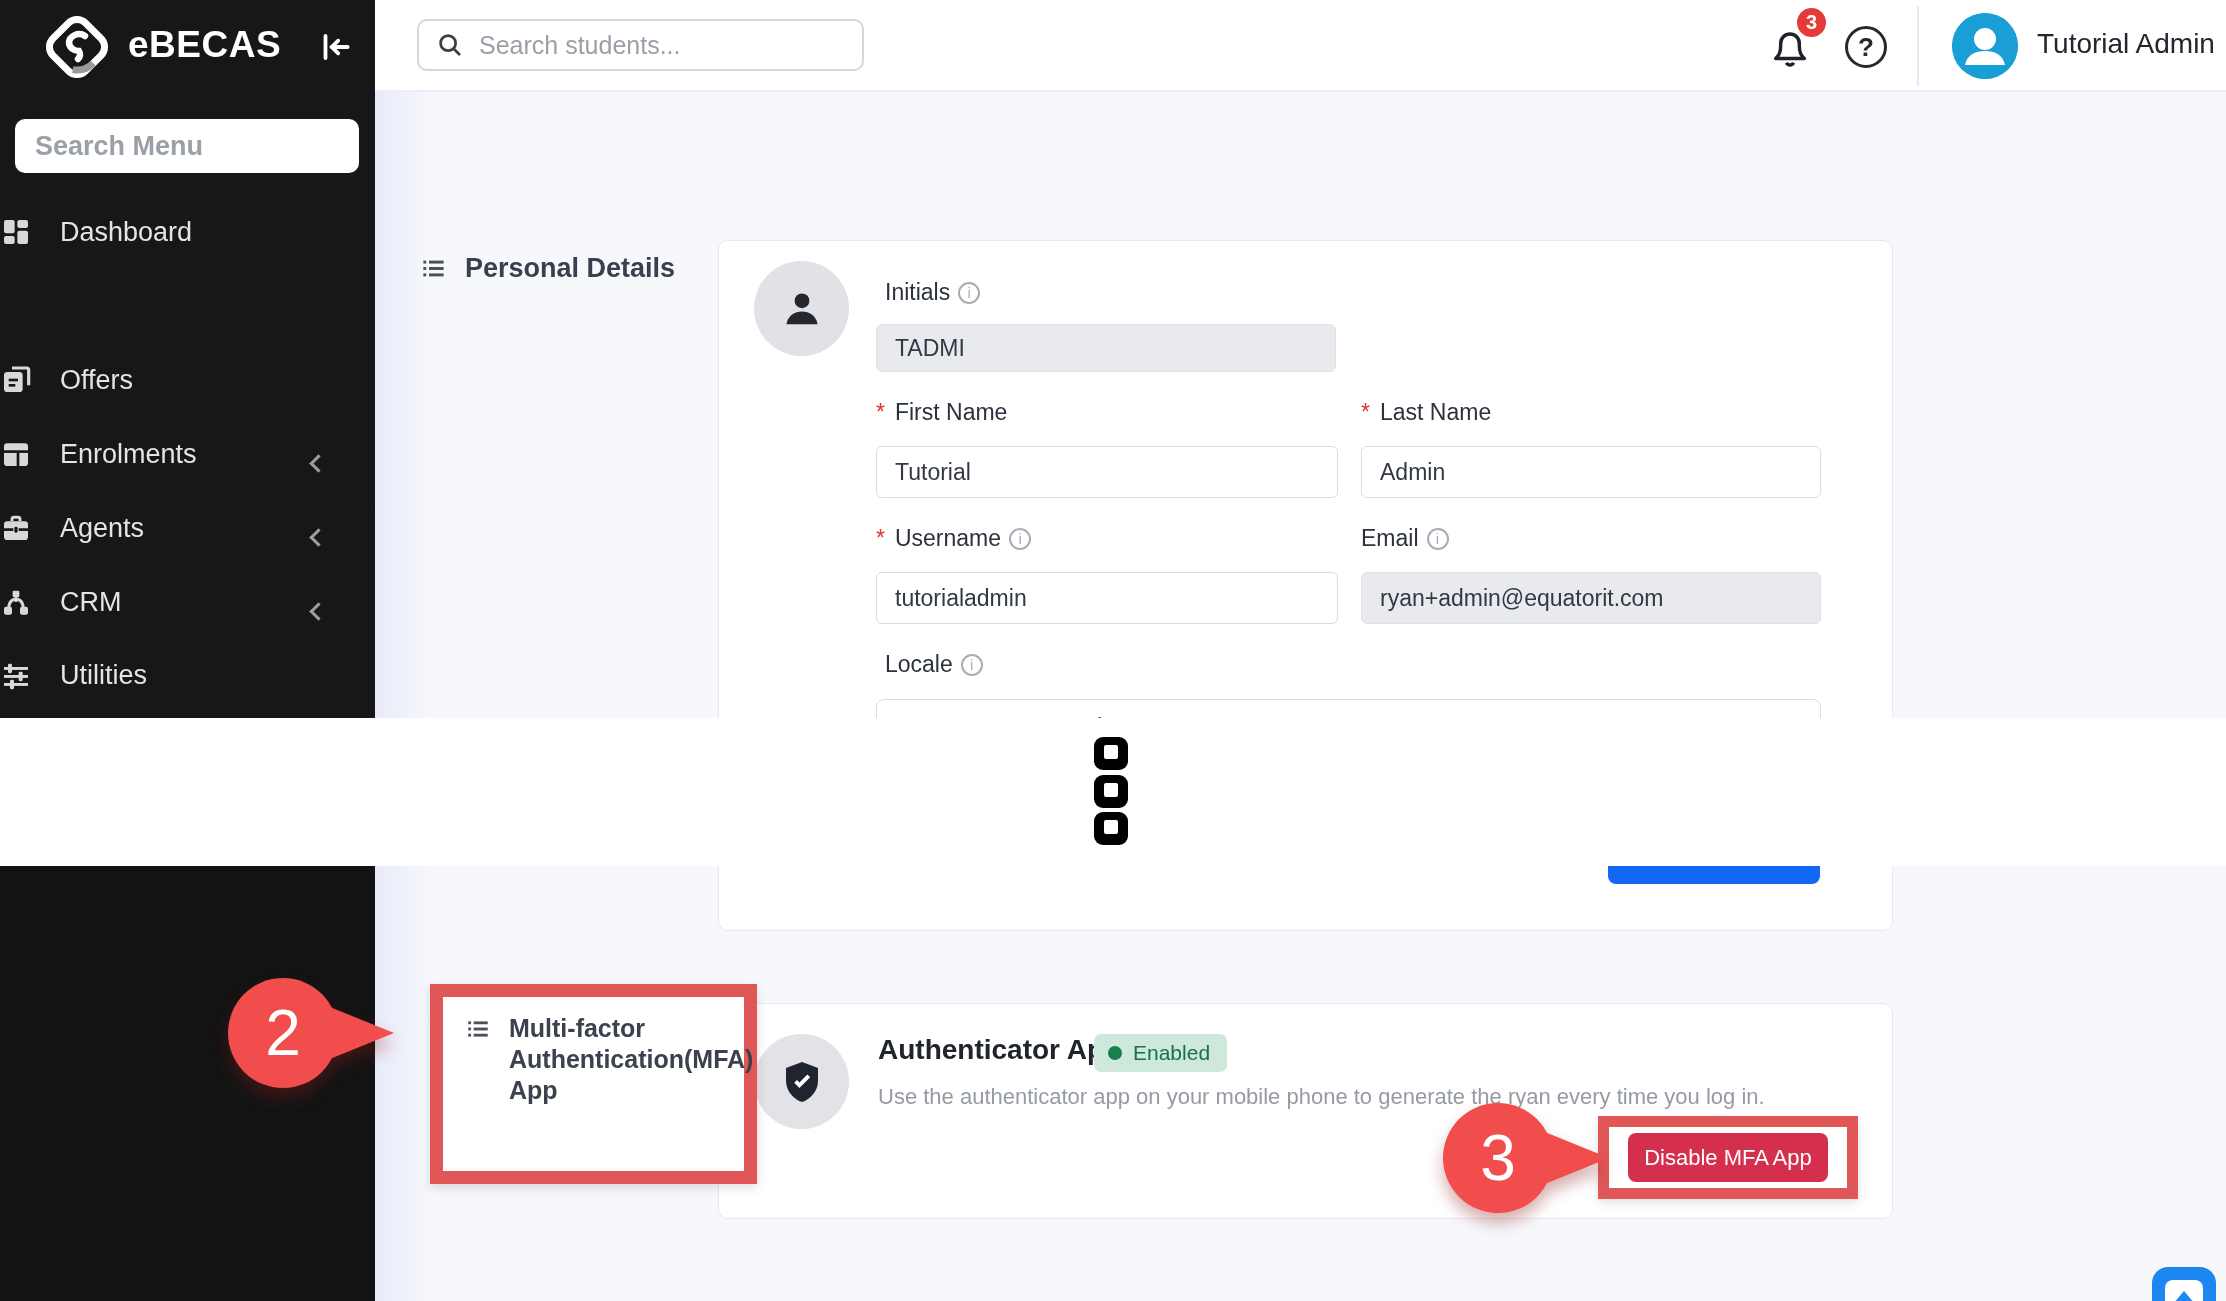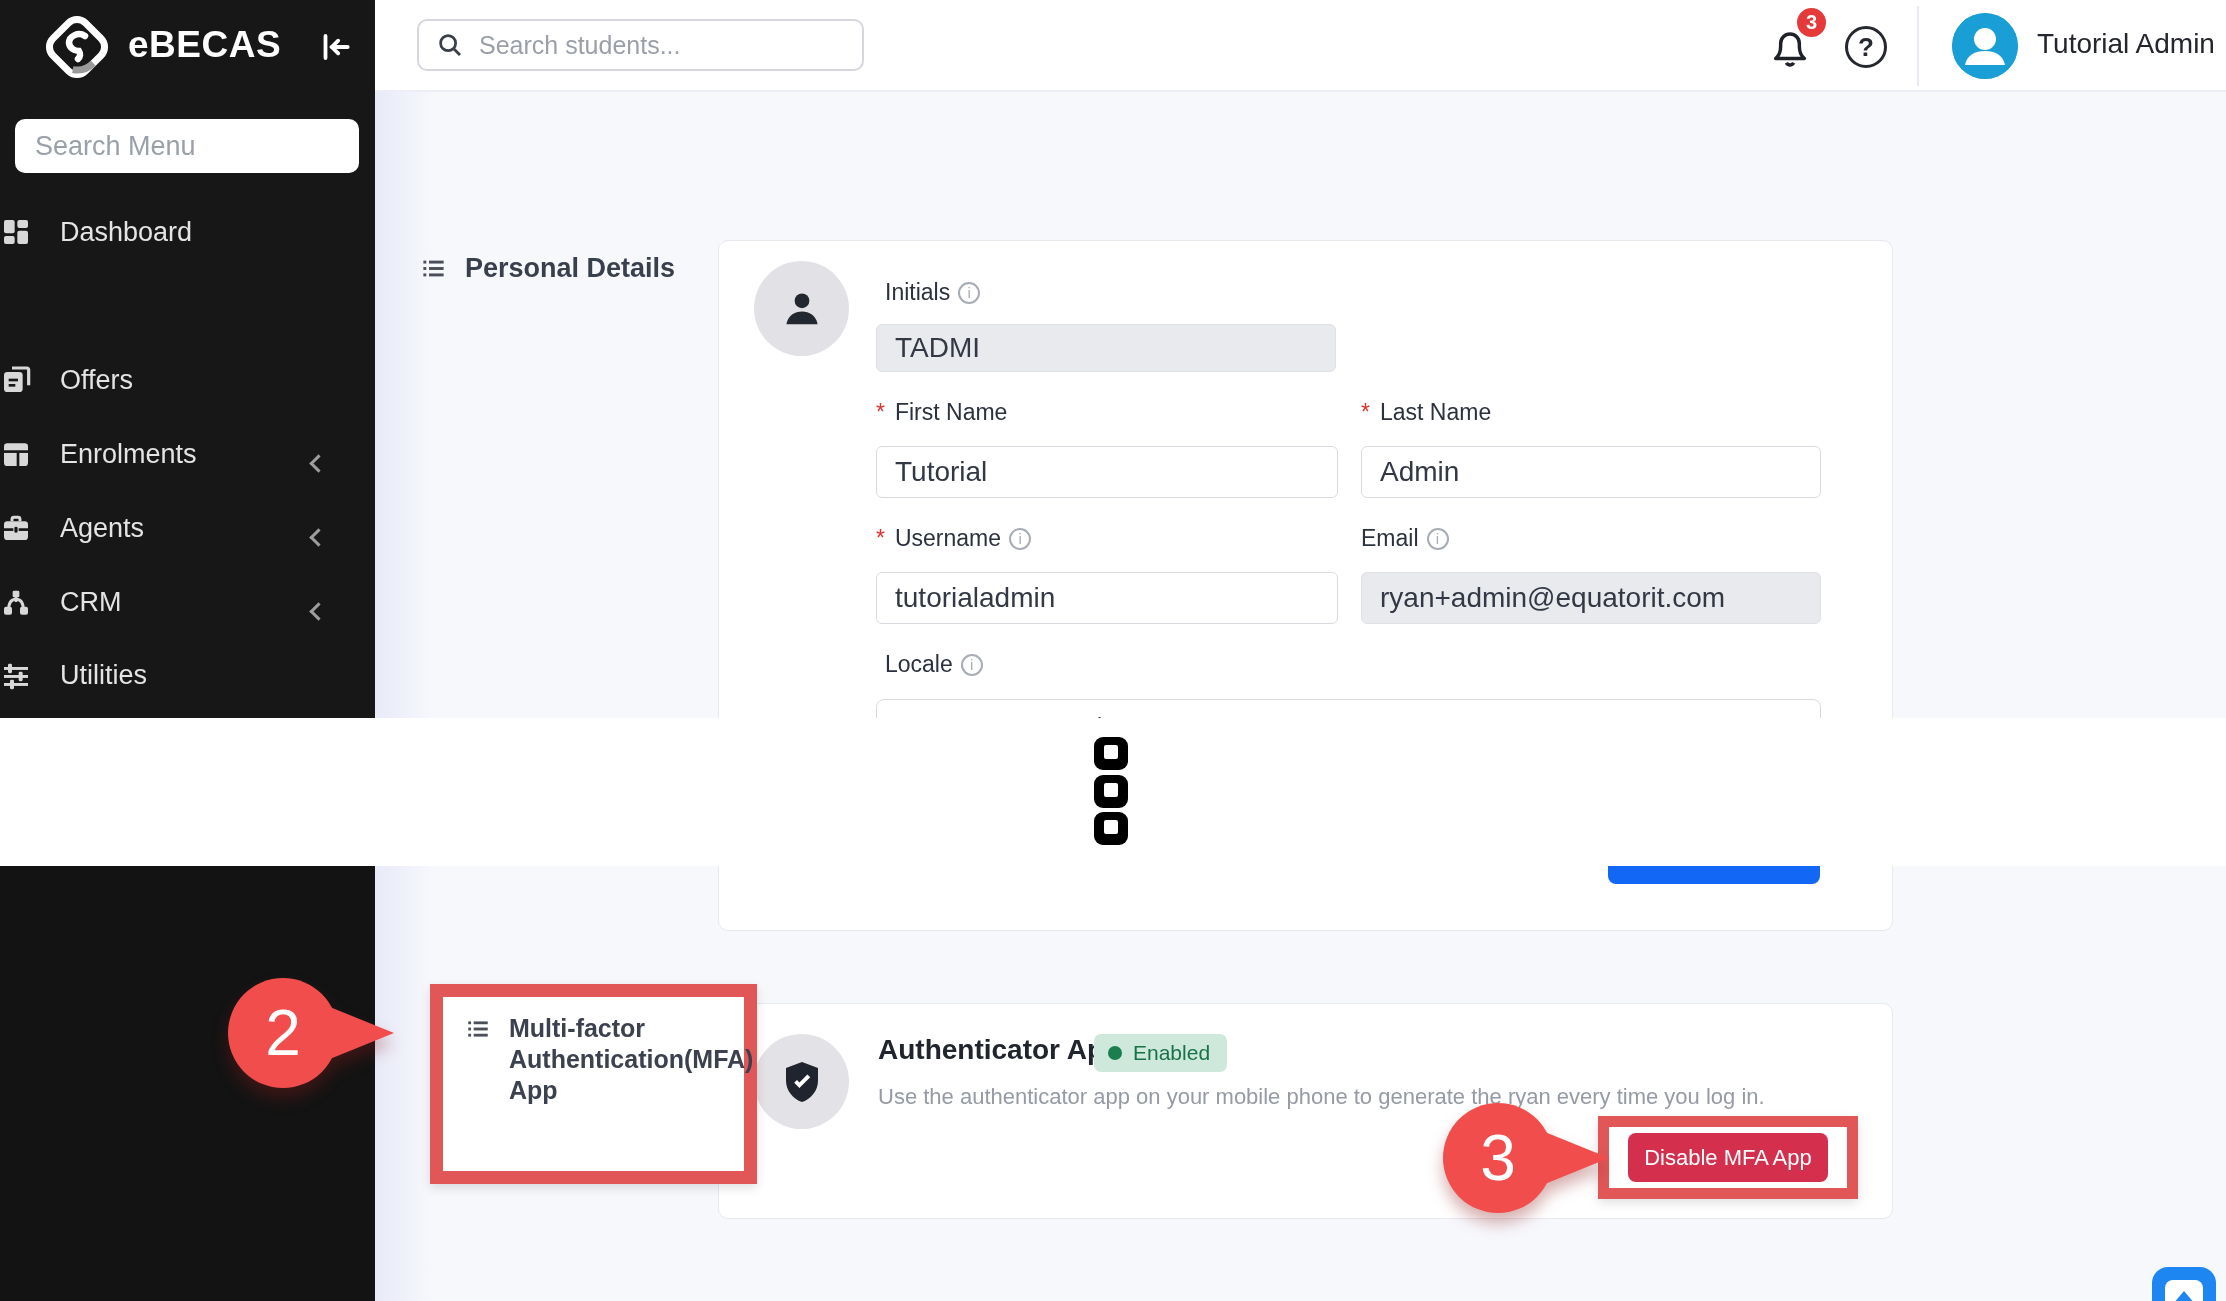--- a/index.html
+++ b/index.html
@@ -7,21 +7,21 @@
   .screen {
     position:relative; width:2226px; height:1301px; overflow:hidden;
     font-family:"Liberation Sans", sans-serif; background:#ffffff;
   }
   
   .sidebar { position:absolute; left:0; top:0; width:375px; height:718px; background:#171717; z-index:6; }
   .logo-icon { position:absolute; left:44px; top:14px; width:66px; height:66px; }
   .logo-text { position:absolute; left:128px; top:24px; font-size:37px; font-weight:700; color:#ffffff; letter-spacing:.5px; }
   .collapse-btn { position:absolute; left:316px; top:28px; width:38px; height:38px; cursor:pointer; }
   .menu-search { position:absolute; left:15px; top:119px; width:344px; height:54px; background:#ffffff; border-radius:10px; display:flex; align-items:center; }
-  .menu-search input { width:100%; border:none; outline:none; background:transparent; font-size:27px; padding:0 20px; color:#404040; font-family:"Liberation Sans",sans-serif; }
+  .menu-search input { width:100%; border:none; outline:none; background:transparent; font-size:27px; padding:0 20px; color:#404040; font-family:"Liberation Sans",sans-serif;font-weight:bold; }
   .menu-search input::placeholder { color:#9aa0a8; }
   .menu-item { position:absolute; left:0; width:361px; height:54px; display:flex; align-items:flex-end; gap:28px; color:#e4e4e4; font-size:27px; cursor:pointer; }
   .menu-item .mi-icon { width:32px; height:32px; flex:0 0 32px; }
   .chev { position:absolute; right:36px; width:13px; height:13px; border-left:3px solid #9d9d9d; border-bottom:3px solid #9d9d9d; transform:rotate(45deg); }
   .sidebar-block { position:absolute; left:0; top:866px; width:375px; height:435px; background:#131313; z-index:6; }
 
   
   .topbar { position:absolute; left:375px; top:0; width:1851px; height:92px; background:#ffffff; border-bottom:2px solid #ecedf6; z-index:4; }
   .top-search { position:absolute; left:42px; top:19px; width:447px; height:52px; border:2px solid #d5d7dc; border-radius:10px; background:#fff; display:flex; align-items:center; padding-left:16px; gap:14px; }
   .top-search input { flex:1; border:none; outline:none; font-size:25px; color:#8b5cf6; font-family:"Liberation Sans",sans-serif; }
@@ -46,21 +46,21 @@
   .list-icon { width:27px; height:27px; margin-top:3px; }
 
   
   .card { position:absolute; background:#ffffff; border:1px solid #e8e9ef; border-radius:10px; }
   .card1 { left:343px; top:148px; width:1175px; height:691px; z-index:2; }
   .avatar-lg { position:absolute; left:35px; top:20px; width:95px; height:95px; border-radius:50%; background:#e2e2e6; display:flex; align-items:center; justify-content:center; }
   .f-label { position:absolute; font-size:23px; font-weight:500; color:#2b313d; display:flex; align-items:center; gap:8px; }
   .req::before { content:"*"; color:#e03131; margin-right:2px; }
   .info-i { width:22px; height:22px; border:2px solid #a8adb5; border-radius:50%; color:#a8adb5; font-size:15px; display:inline-flex; align-items:center; justify-content:center; font-style:normal; }
   .info-i::after { content:"i"; }
-  .f-input { position:absolute; border:1px solid #d9dbe0; border-radius:6px; background:#fff; font-size:28px; color:#323844; padding:0 18px; font-family:"Liberation Sans",sans-serif; outline:none; }
+  .f-input { position:absolute; border:1px solid #d9dbe0; border-radius:6px; background:#fff; font-size:23px; color:#323844; padding:0 18px; font-family:"Liberation Sans",sans-serif; outline:none; }
   .f-input.ro { background:#e9eaee; border-color:#dfe1e6; }
   .locale-box { position:absolute; left:157px; top:458px; width:945px; height:56px; border:1px solid #d9dbe0; border-radius:8px; background:#fff; font-size:23px; color:#2f3440; display:flex; align-items:center; padding:0 18px; cursor:pointer; }
   .update-btn { position:absolute; left:889px; top:598px; width:212px; height:45px; background:#1367f5; border-radius:8px; border:none; cursor:pointer; }
 
   
   .cut-band { position:absolute; left:0; top:718px; width:2226px; height:148px; background:#ffffff; z-index:20; }
   .dot-sq { position:absolute; left:1094px; width:34px; height:33px; background:#000; border-radius:9px; z-index:21; }
   .dot-sq::after { content:""; position:absolute; left:10px; top:8px; width:14px; height:14px; background:#fff; border-radius:2px; }
   .avatar-shield { position:absolute; left:35px; top:30px; width:95px; height:95px; border-radius:50%; background:#e3e3e7; display:flex; align-items:center; justify-content:center; }
   .mfa-title { position:absolute; left:159px; top:30px; font-size:28px; font-weight:700; color:#20242c; }

